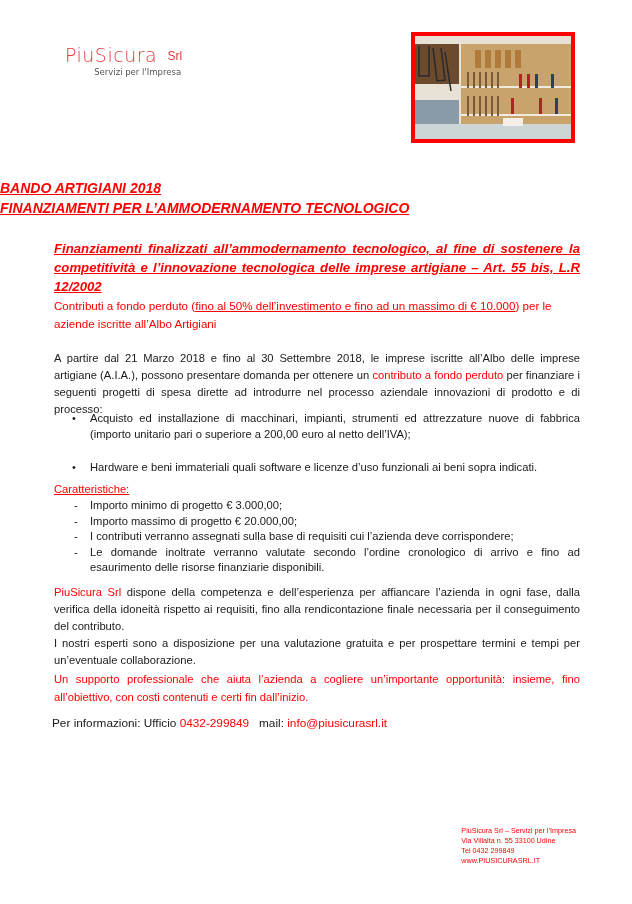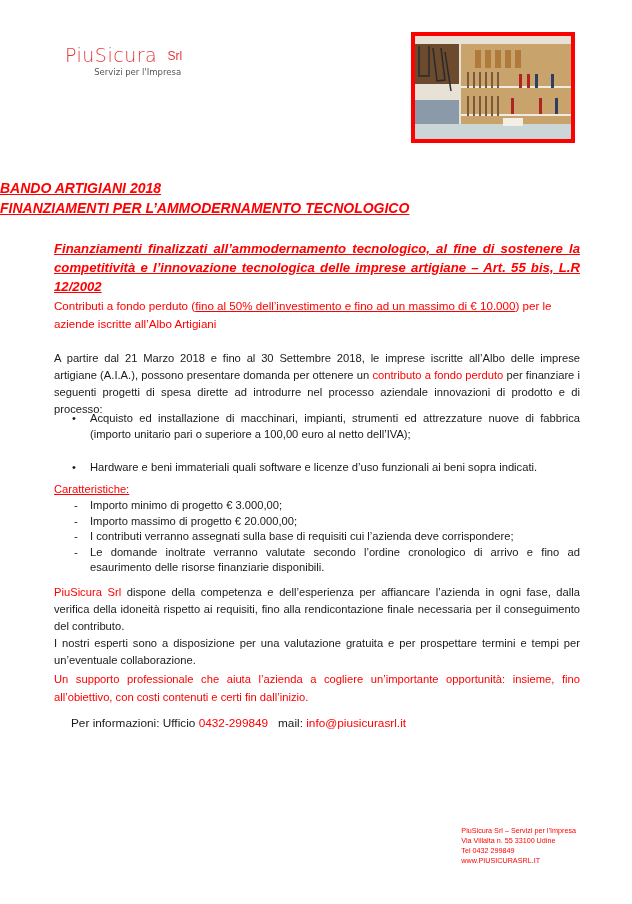--- a/index.html
+++ b/index.html
@@ -53,21 +53,21 @@
     .bullets { left: 72px; width: 508px; top: 410px; font-size: 11.2px; line-height: 16px; }
     .bullet { position: relative; padding-left: 18px; text-align: justify; }
     .bullet .dot { position: absolute; left: 0; top: 0; }
 
     .char-head { left: 54px; top: 483px; font-size: 11.2px; color: #ff0000; text-decoration: underline; }
     .dash-list { left: 72px; width: 508px; top: 498px; font-size: 11.2px; line-height: 15.5px; }
     .dash-item { position: relative; padding-left: 18px; text-align: justify; }
     .dash-item .dash { position: absolute; left: 2px; top: 0; }
 
     .cta { left: 54px; width: 526px; top: 670px; font-size: 11.2px; line-height: 18px; color: #ff0000; text-align: justify; }
-    .info { left: 71px; top: 716px; font-size: 11.8px; }
+    .info { left: 52px; top: 716px; font-size: 11.8px; }
 
     .footer { right: 56px; top: 826px; text-align: left; font-size: 7.2px; line-height: 10px; color: #ff0000; }
   </style>
 </head>
 <body>
 
 <div class="abs logo">
   <div>
     <span class="logo-main">PiuSicura</span>
     <span class="logo-srl">Srl</span>
@@ -136,21 +136,21 @@
   <span>Contributi a fondo perduto (</span><u>fino al 50% dell’investimento e fino ad un massimo di € 10.000</u><span>) per le aziende iscritte all’Albo Artigiani</span>
 </div>
 
 <div class="abs para" style="top:350px;">
   <span>A partire dal 21 Marzo 2018 e fino al 30 Settembre 2018, le imprese iscritte all’Albo delle imprese artigiane (A.I.A.), possono presentare domanda per ottenere un </span><span class="red">contributo a fondo perduto</span><span> per finanziare i seguenti progetti di spesa dirette ad introdurre nel processo aziendale innovazioni di prodotto e di processo:</span>
 </div>
 
 <div class="abs bullets">
   <div class="bullet">
     <span class="dot">•</span>
-    <span>Acquisto ed installazione di macchinari, impianti, strumenti ed attrezzature nuove di fabbrica (importo unitario pari o superiore a 100,00 euro al netto dell’IVA);</span>
+    <span>Acquisto ed installazione di macchinari, impianti, strumenti ed attrezzature nuove di fabbrica (importo unitario pari o superiore a 200,00 euro al netto dell’IVA);</span>
   </div>
   <div class="bullet" style="margin-top:17px;">
     <span class="dot">•</span>
     <span>Hardware e beni immateriali quali software e licenze d’uso funzionali ai beni sopra indicati.</span>
   </div>
 </div>
 
 <div class="abs char-head">Caratteristiche:</div>
 <div class="abs dash-list">
   <div class="dash-item"><span class="dash">-</span><span>Importo minimo di progetto € 3.000,00;</span></div>

